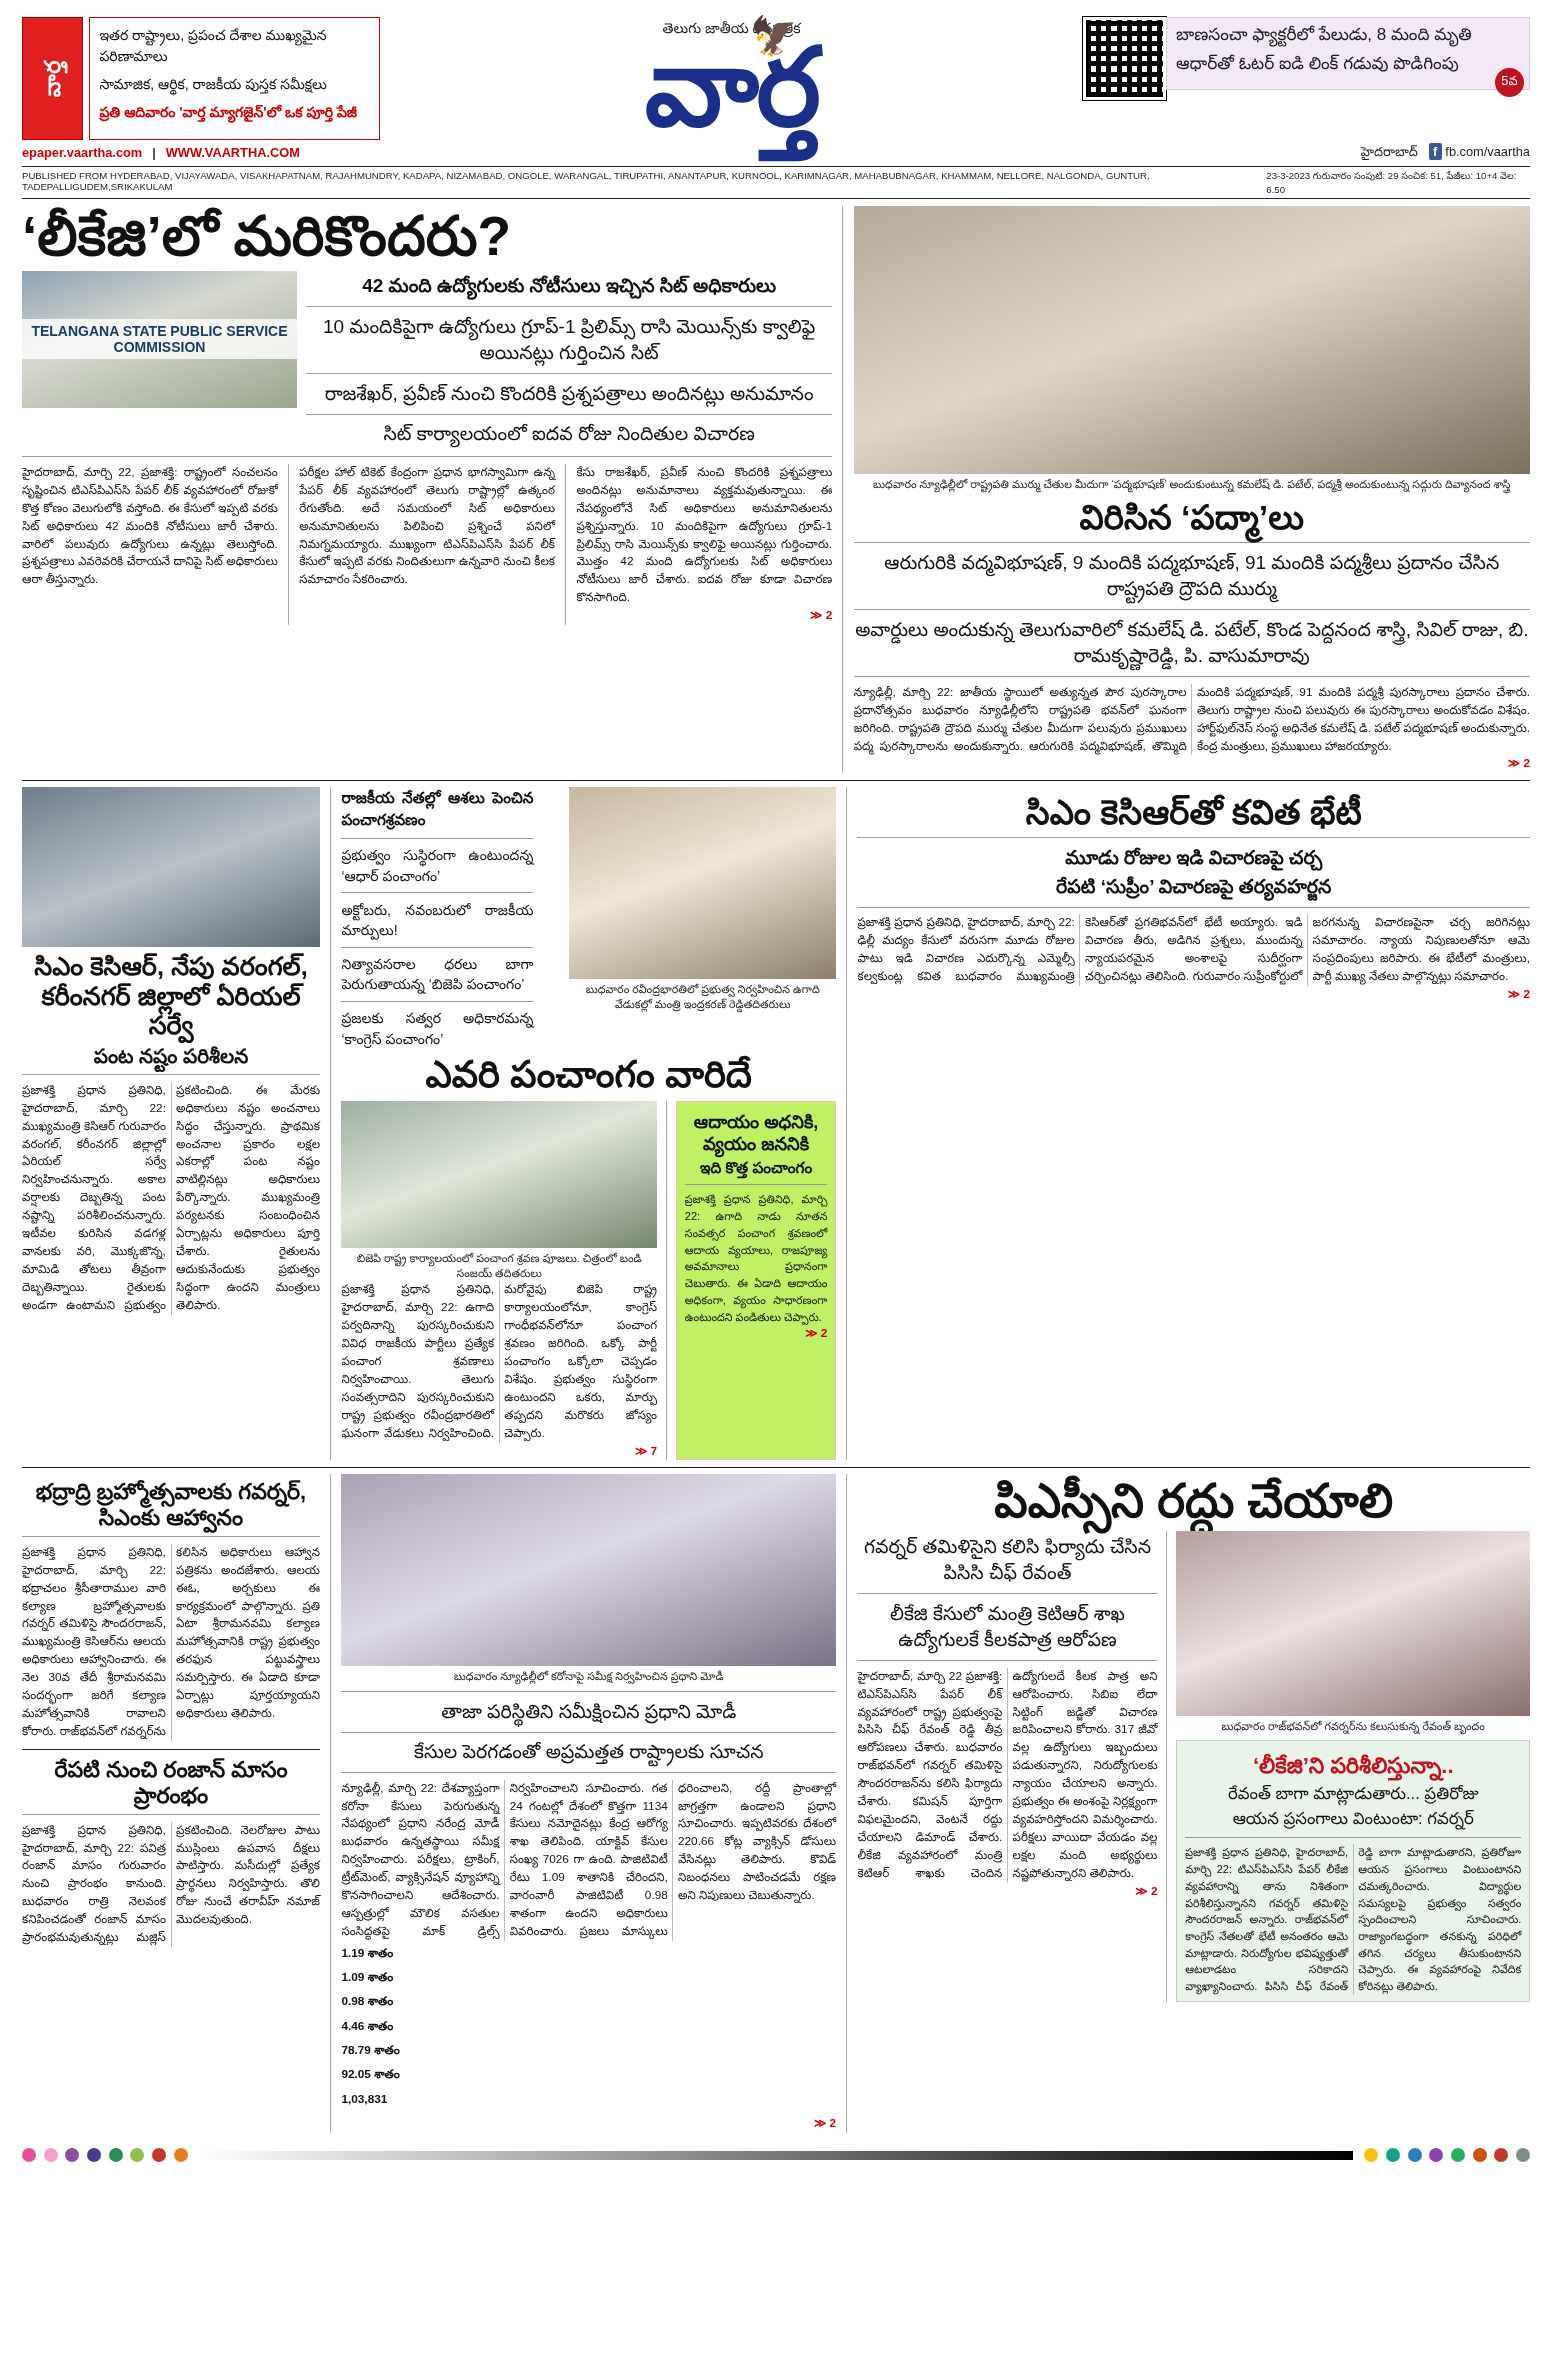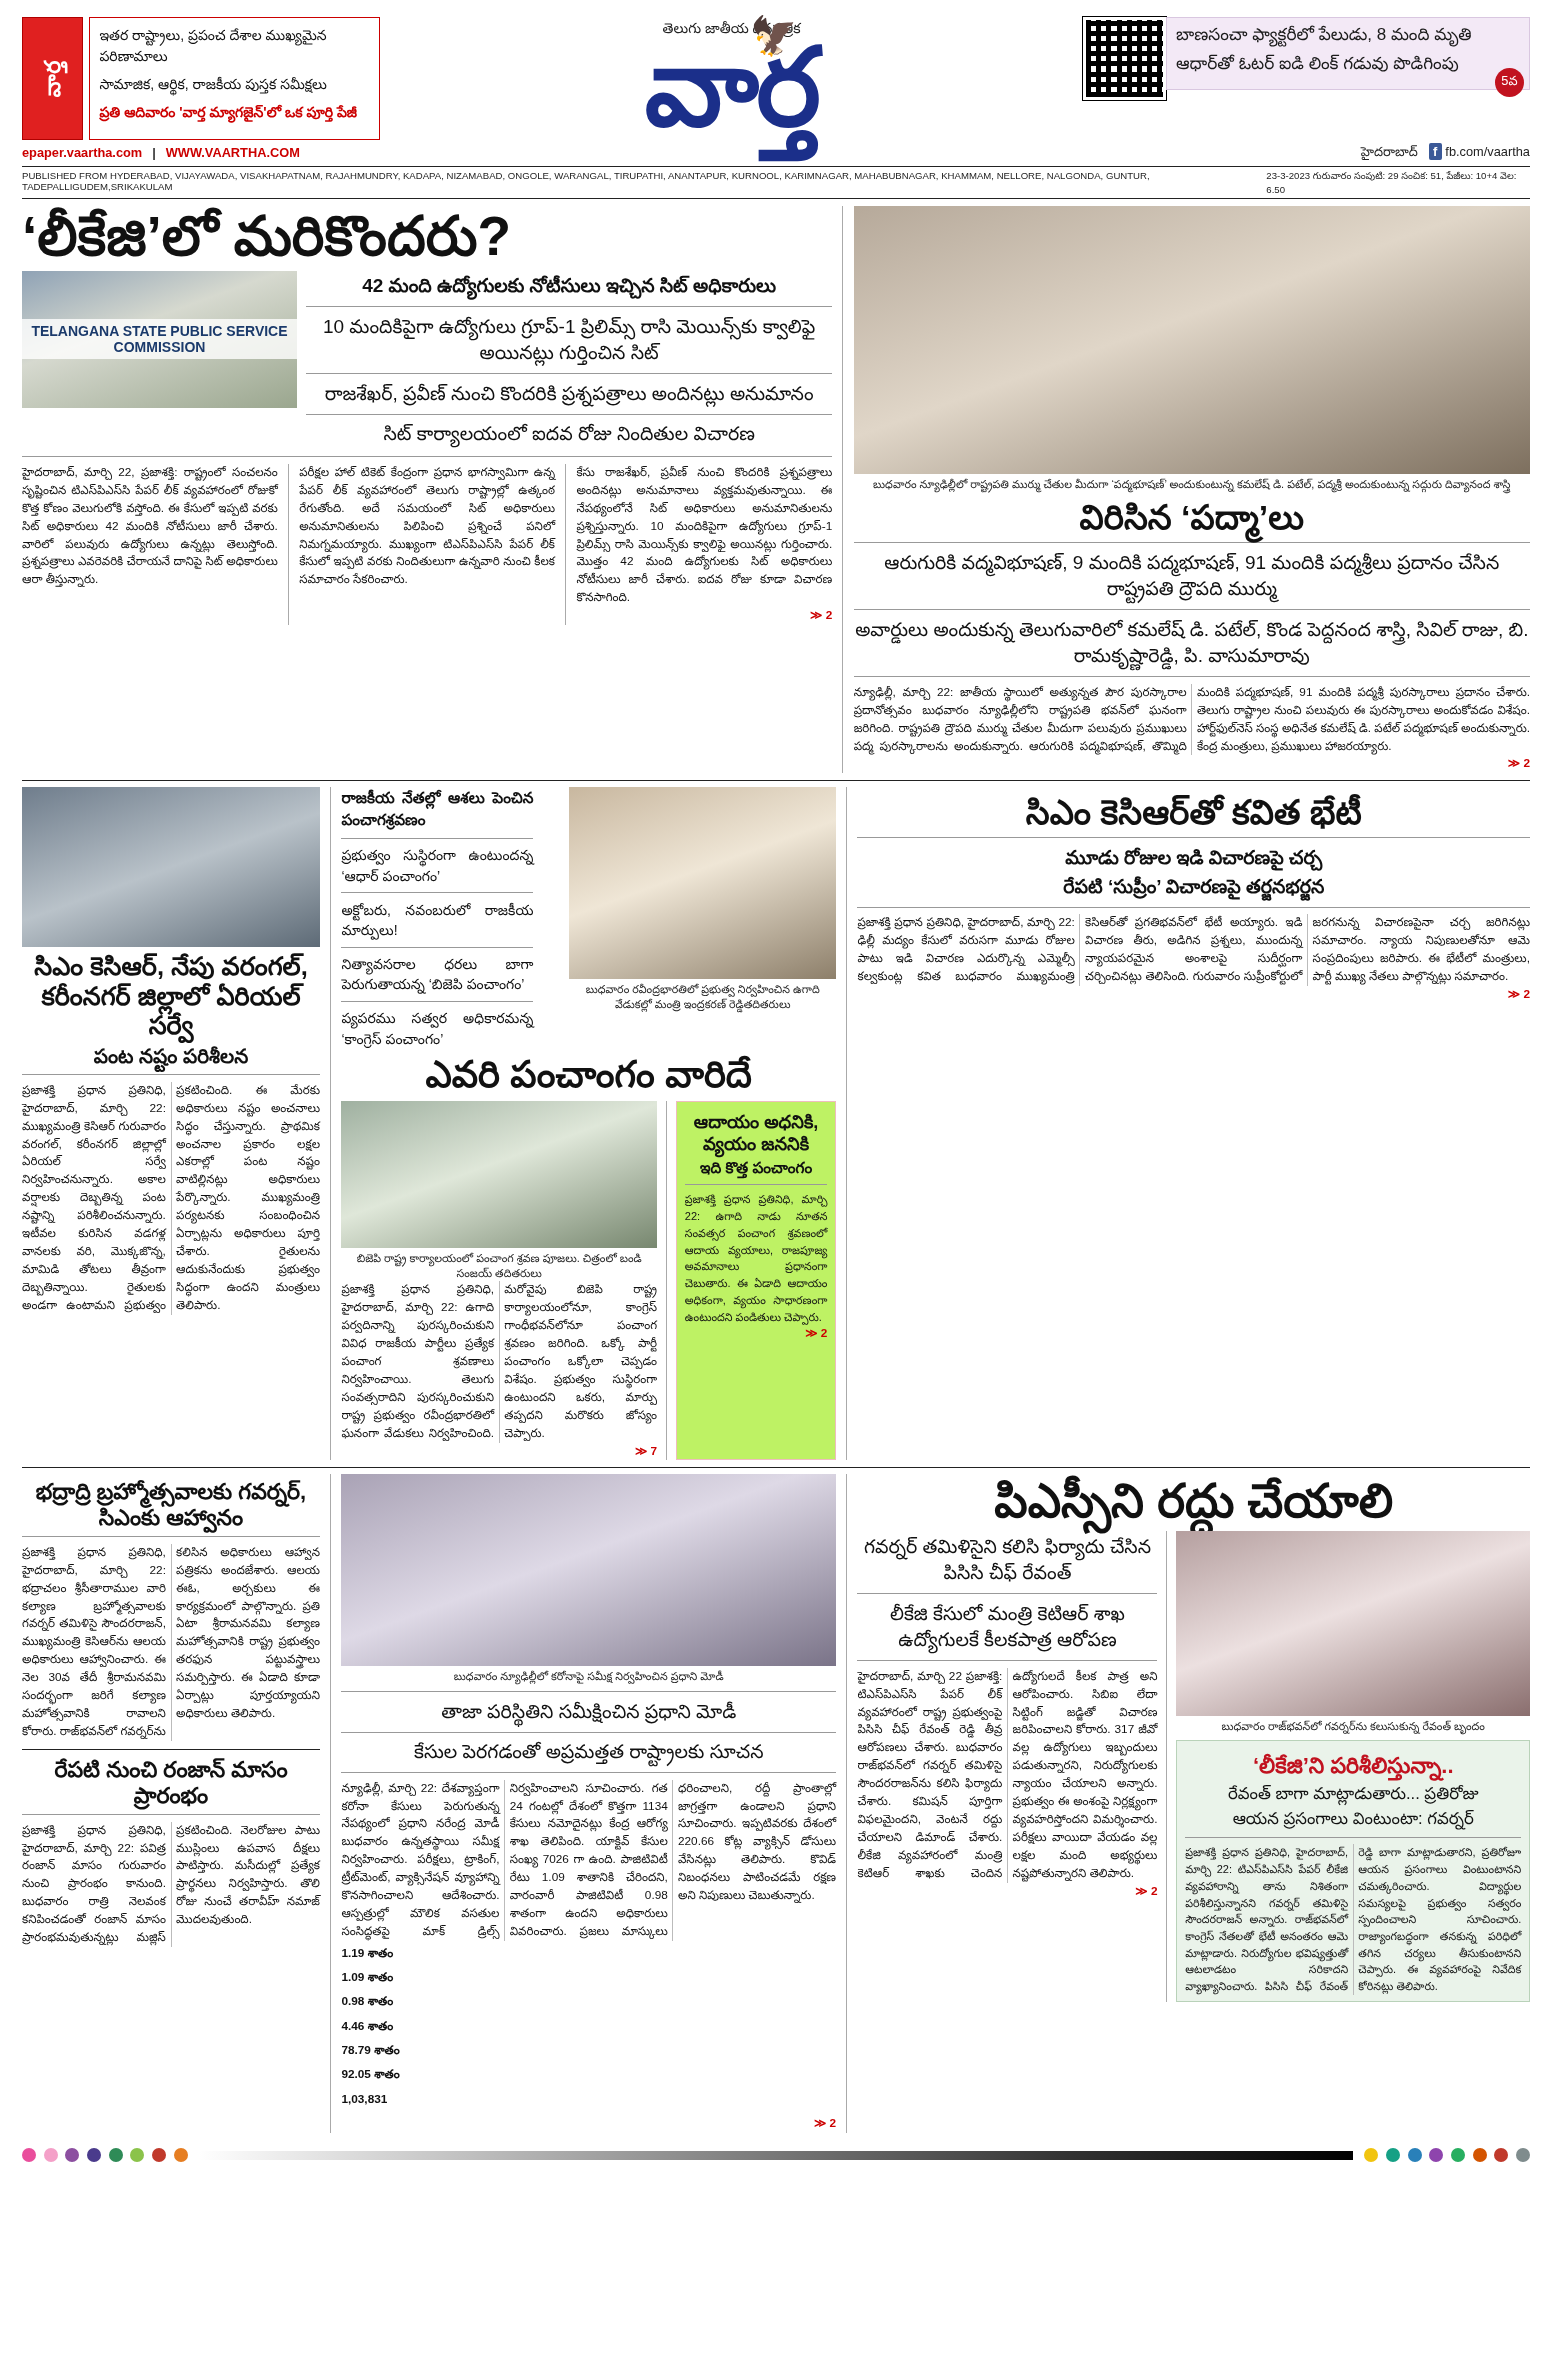--- a/index.html
+++ b/index.html
@@ -230,21 +230,21 @@
       <div style="display:flex; gap:9px;">
         <div style="width:192px;">
           <div class="body-text" style="font-size:15.3px; line-height:1.45; font-weight:bold;">రాజకీయ నేతల్లో ఆశలు పెంచిన పంచాగశ్రవణం</div>
           <div class="hr-thin"></div>
           <div class="body-text" style="font-size:14px; line-height:1.45;">ప్రభుత్వం సుస్థిరంగా ఉంటుందన్న ‘ఆధార్ పంచాంగం’</div>
           <div class="hr-thin"></div>
           <div class="body-text" style="font-size:14px; line-height:1.45;">అక్టోబరు, నవంబరులో రాజకీయ మార్పులు!</div>
           <div class="hr-thin"></div>
           <div class="body-text" style="font-size:14px; line-height:1.45;">నిత్యావసరాల ధరలు బాగా పెరుగుతాయన్న ‘బిజెపి పంచాంగం’</div>
           <div class="hr-thin"></div>
-          <div class="body-text" style="font-size:14px; line-height:1.45;">ప్యపరము సత్వర అధికారమన్న ‘కాంగ్రెస్ పంచాంగం’</div>
+          <div class="body-text" style="font-size:14px; line-height:1.45;">ప్రజలకు సత్వర అధికారమన్న ‘కాంగ్రెస్ పంచాంగం’</div>
         </div>
         <div style="flex:1;padding-left:27px;">
           <div class="photo ph4" style="height:192px;"></div>
           <div class="caption">బుధవారం రవీంద్రభారతిలో ప్రభుత్వ నిర్వహించిన ఉగాది వేడుకల్లో మంత్రి ఇంద్రకరణ్ రెడ్డితదితరులు</div>
         </div>
       </div>
 
       <h2 class="hd" style="font-size:37px;">ఎవరి పంచాంగం వారిదే</h2>
 
       <div style="display:flex; gap:9px;">
@@ -264,21 +264,21 @@
         </div>
       </div>
     </div>
 
     <div class="vr"></div>
 
     <div class="colR" style="width:677px;">
       <h2 class="hd">సిఎం కెసిఆర్‌తో కవిత భేటీ</h2>
       <div class="hr-thin"></div>
       <div class="sub-lead b">మూడు రోజుల ఇడి విచారణపై చర్చ</div>
-      <div class="sub-lead b">రేపటి ‘సుప్రీం’ విచారణపై తర్జనభర్జన</div>
+      <div class="sub-lead b">రేపటి ‘సుప్రీం’ విచారణపై తర్యవహర్జన</div>
       <div class="hr-thin"></div>
       <div class="body-text cols3">ప్రజాశక్తి ప్రధాన ప్రతినిధి, హైదరాబాద్, మార్చి 22: ఢిల్లీ మద్యం కేసులో వరుసగా మూడు రోజుల పాటు ఇడి విచారణ ఎదుర్కొన్న ఎమ్మెల్సీ కల్వకుంట్ల కవిత బుధవారం ముఖ్యమంత్రి కెసిఆర్‌తో ప్రగతిభవన్‌లో భేటీ అయ్యారు. ఇడి విచారణ తీరు, అడిగిన ప్రశ్నలు, ముందున్న న్యాయపరమైన అంశాలపై సుదీర్ఘంగా చర్చించినట్లు తెలిసింది. గురువారం సుప్రీంకోర్టులో జరగనున్న విచారణపైనా చర్చ జరిగినట్లు సమాచారం. న్యాయ నిపుణులతోనూ ఆమె సంప్రదింపులు జరిపారు. ఈ భేటీలో మంత్రులు, పార్టీ ముఖ్య నేతలు పాల్గొన్నట్లు సమాచారం.</div>
       <div class="body-text more" style="text-align:right;">≫ 2</div>
     </div>
   </div>
 
   <div class="rule2"></div>
 
   <div class="grid">
 

